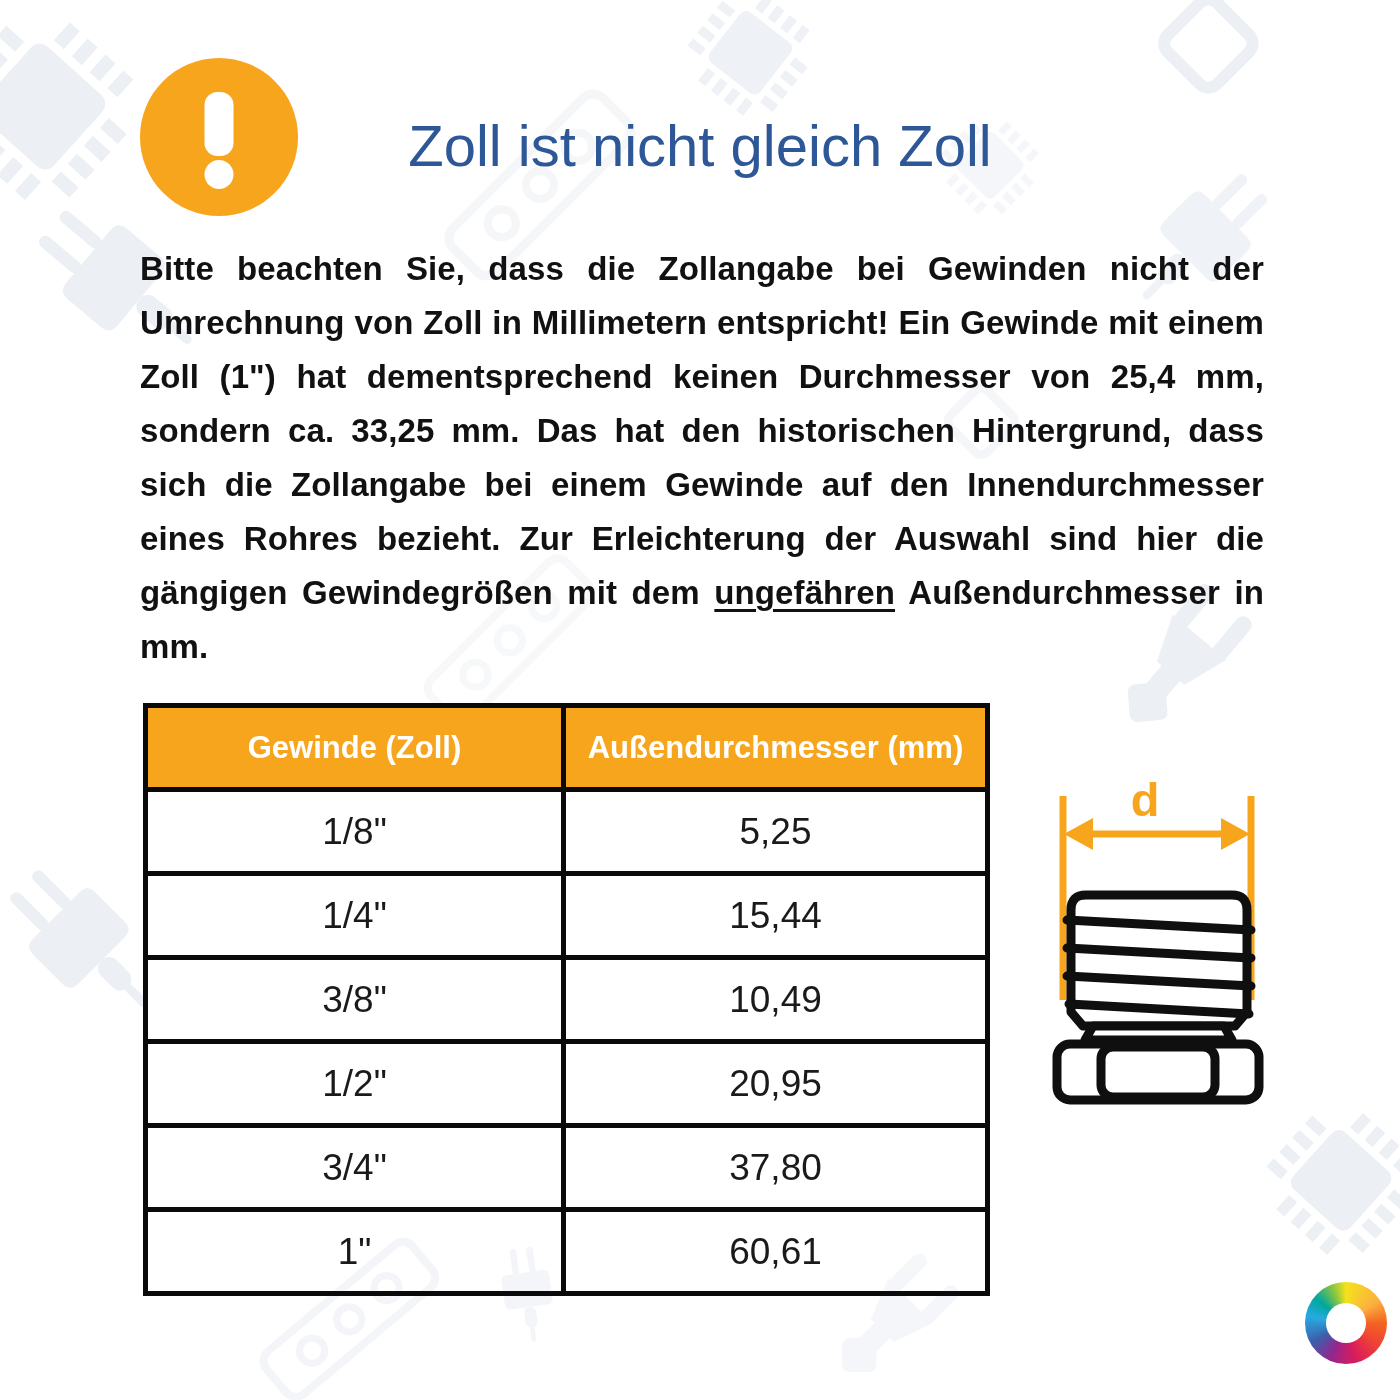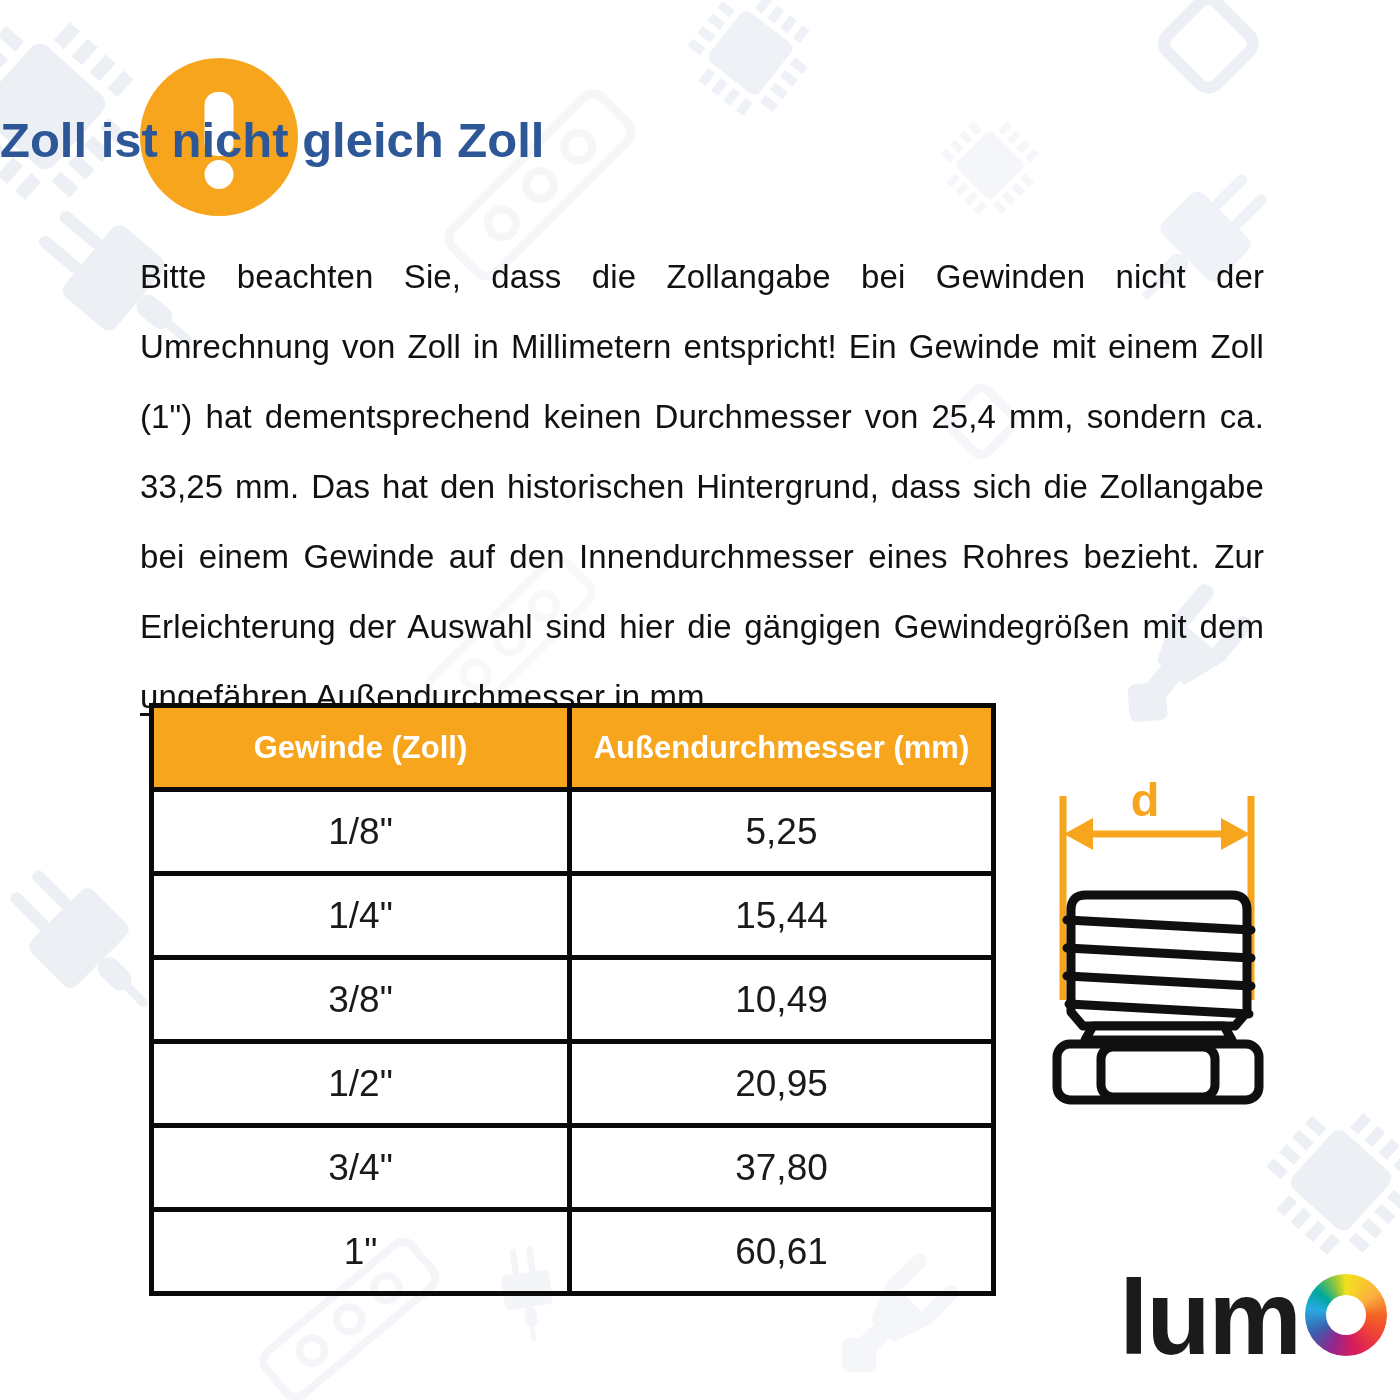--- a/index.html
+++ b/index.html
@@ -33,40 +33,41 @@
     position:absolute;left:50%;top:34px;transform:translateX(-50%);
     width:29px;height:64px;background:#fff;border-radius:13px;
   }
   .excl-dot{
     position:absolute;left:50%;bottom:27px;transform:translateX(-50%);
     width:29px;height:29px;background:#fff;border-radius:50%;
   }
   
   .title{
     position:absolute;left:0;right:0;top:112px;z-index:2;
-    font-size:49px;font-weight:700;
+    text-align:center;
+    font-size:58px;font-weight:400;
     color:var(--c-blue);
     letter-spacing:0px;
   }
   
   .body-text{
     position:absolute;left:140px;top:242px;width:1124px;z-index:2;
-    font-size:33px;line-height:70px;font-weight:400;
+    font-size:33px;line-height:54px;font-weight:700;
     color:var(--c-text);
     text-align:justify;
     letter-spacing:0.1px;
   }
   .body-text .u{
     text-decoration:underline;
     text-decoration-thickness:3px;
     text-underline-offset:5px;
   }
   
   .size-table{
-    position:absolute;left:149px;top:703px;z-index:2;
+    position:absolute;left:143px;top:703px;z-index:2;
     width:842px;height:588px;
     border-collapse:collapse;
     table-layout:fixed;
     padding-left:16px;
   }
   .size-table th,.size-table td{
     border:5px solid var(--c-border);
     height:84px;
     text-align:center;vertical-align:middle;
   }
@@ -251,17 +252,16 @@
       <line class="ink-line" x1="34" y1="236" x2="214" y2="246"></line>
 
       <path class="ink" d="M58,258 L50,272 L197,272 L189,258 Z"></path>
 
       <rect class="ink" x="22" y="276" width="202" height="56" rx="13"></rect>
       <rect class="ink" x="66" y="279" width="114" height="50" rx="12" fill="none"></rect>
     </g>
   </svg>
 
   <div class="logo">
-    <span class="word">lum</span>
     <span class="logo-ring"></span>
   </div>
 
 </div>
 
 </body></html>

